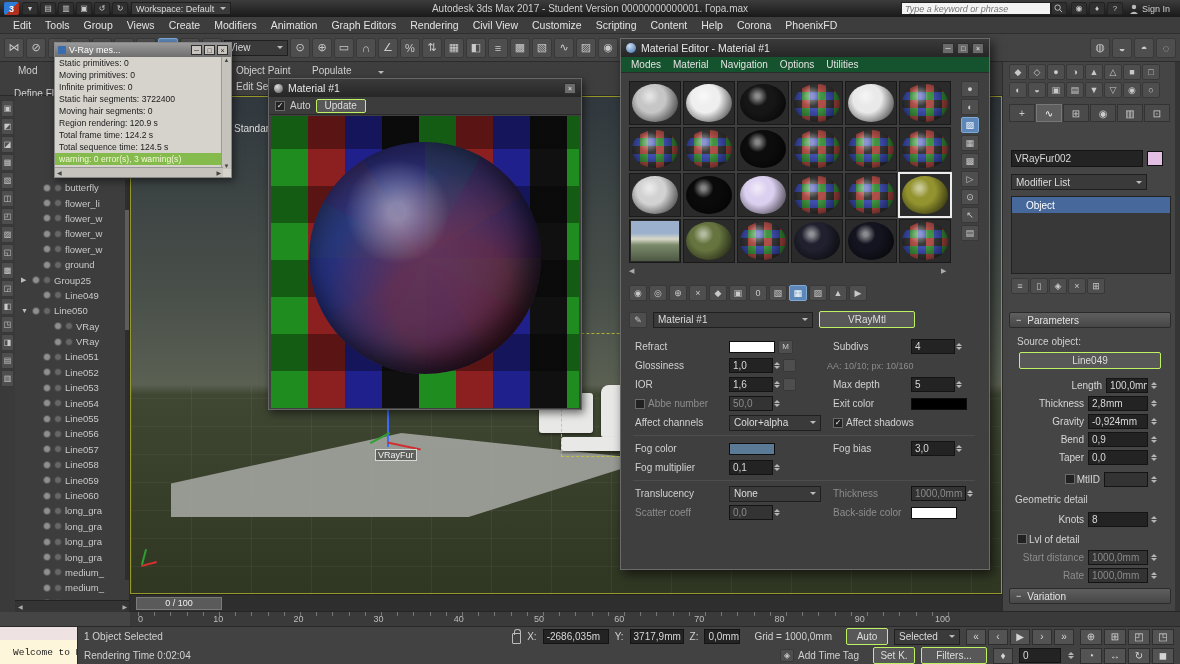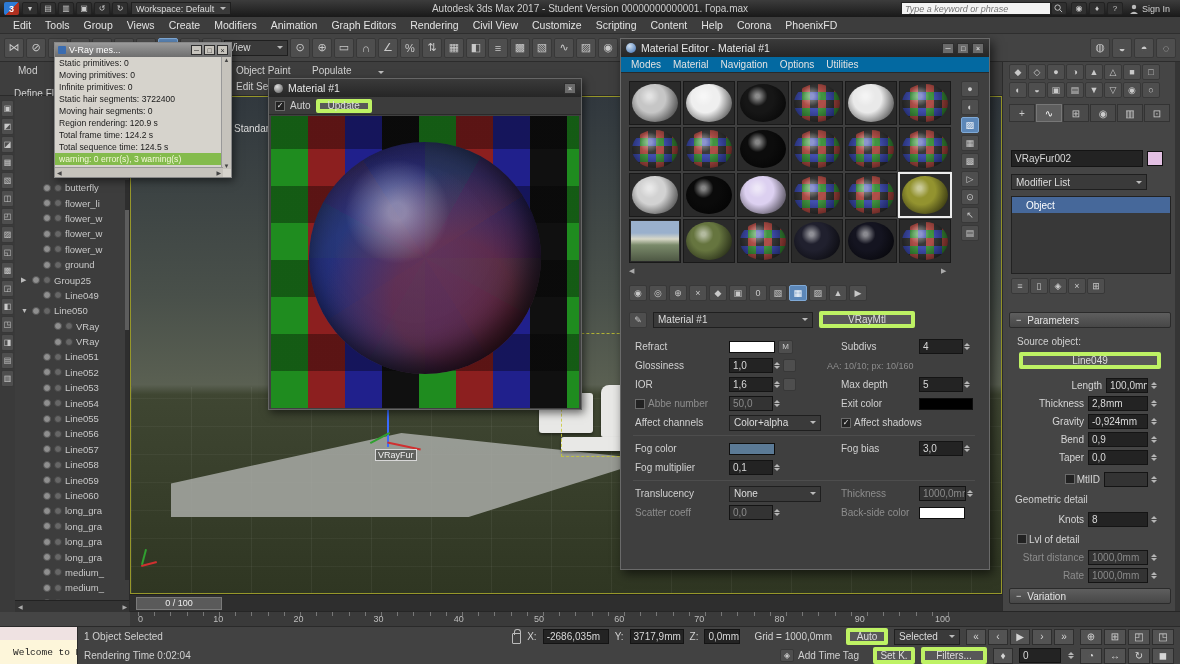--- a/index.html
+++ b/index.html
@@ -7,21 +7,21 @@
 .abs{position:absolute}
 .flex{display:flex;align-items:center}
 .lbl{color:#d0d0d0;font-size:10px;white-space:nowrap}
 .dim{color:#8d8d8d}
 .ic{display:inline-flex;align-items:center;justify-content:center;width:20px;height:20px;background:#4e4e4e;border:1px solid #383838;color:#c9c9c9;border-radius:2px;font-size:11px;flex:none}
 .ic.sm{width:18px;height:16px;font-size:9px}
 .ic.xs{width:13px;height:17px;font-size:8px}
 .ic.active{background:#5c87b8;border-color:#7fa9d6;color:#fff}
 .fld{background:#232323;border:1px solid #141414;color:#d8d8d8;font-size:10px;height:15px;display:inline-flex;align-items:center;padding:0 3px;white-space:nowrap;overflow:hidden}
 .fld.dis{color:#8a8a8a;background:#333}
-.btn{background:#585858;border:4px solid #bef264;color:#ddd;font-size:10px;height:17px;display:inline-flex;align-items:center;justify-content:center;padding:0 8px;border-radius:2px;white-space:nowrap}
+.btn{background:#585858;border:1px solid #bef264;color:#ddd;font-size:10px;height:17px;display:inline-flex;align-items:center;justify-content:center;padding:0 8px;border-radius:2px;white-space:nowrap}
 .dd{background:#3a3a3a;border:1px solid #1f1f1f;color:#ddd;font-size:10px;height:16px;display:inline-flex;align-items:center;justify-content:space-between;padding:0 4px;white-space:nowrap}
 .dar{width:0;height:0;border:3px solid transparent;border-top-color:#bbb;margin:3px 0 0 6px;flex:none}
 .spin{display:inline-flex;flex-direction:column;justify-content:center;gap:1px;margin-left:1px;flex:none}
 .spin b{display:block;width:0;height:0;border:3px solid transparent;border-bottom-color:#b5b5b5}
 .spin b.dn{border-bottom-color:transparent;border-top-color:#b5b5b5}
 .cb{width:10px;height:10px;background:#222;border:1px solid #6a6a6a;display:inline-flex;align-items:center;justify-content:center;font-size:8px;color:#e8e8e8;flex:none}
 .sw{height:12px;border:1px solid #0e0e0e;display:inline-block}
 .roll{background:linear-gradient(#5e5e5e,#474747);border:1px solid #2b2b2b;border-radius:2px;color:#e4e4e4;font-size:10px;height:16px;display:flex;align-items:center;padding:0 6px;gap:6px}
 .wctl{width:12px;height:11px;background:#6a6a6a;border:1px solid #2e2e2e;color:#eee;font-size:7px;display:inline-flex;align-items:center;justify-content:center}
 
@@ -86,36 +86,36 @@
 #vwarn{font-size:8.6px;line-height:12px;padding-left:4px;background:#84bb4c;color:#f4f8d8;white-space:nowrap}
 #vvscroll{position:absolute;right:0;top:14px;width:10px;height:112px;background:#c6c3bc;border-left:1px solid #999;display:flex;flex-direction:column;justify-content:space-between;align-items:center;font-size:6px;color:#444}
 #vhscroll{position:absolute;left:0;bottom:0;width:168px;height:10px;background:#c6c3bc;border-top:1px solid #999;display:flex;justify-content:space-between;align-items:center;font-size:6px;color:#444;padding:0 2px}
 
 #preview{left:268px;top:78px;width:314px;height:332px;z-index:22}
 #preview .prow2{height:18px;background:#3c3c3c;display:flex;align-items:center;gap:5px;padding:0 6px;border-bottom:1px solid #2a2a2a}
 #pimg{position:absolute;left:2px;top:37px;width:308px;height:292px;background-image:repeating-linear-gradient(0deg,rgba(0,0,0,0) 0 37px,rgba(0,0,0,.35) 37px 74px),repeating-linear-gradient(90deg,#1f8c1f 0 37px,#8c1f1f 37px 74px,#20208c 74px 111px,#101010 111px 148px)}
 #psphere{position:absolute;left:38px;top:26px;width:232px;height:232px;border-radius:50%;background:radial-gradient(circle at 38% 30%,rgba(255,255,255,.4) 0 4%,rgba(255,255,255,0) 24%),radial-gradient(circle at 62% 68%,rgba(140,40,40,.5) 0 28%,rgba(0,0,0,0) 60%),radial-gradient(circle at 32% 62%,rgba(40,60,150,.55) 0 32%,rgba(0,0,0,0) 62%),repeating-conic-gradient(rgba(20,60,20,.25) 0 8%,rgba(60,20,20,.25) 0 16%,rgba(20,20,70,.3) 0 25%),radial-gradient(circle at 50% 45%,#56569e 0%,#34347a 40%,#1c1c4e 72%,#090918 100%);box-shadow:inset -10px -14px 30px rgba(0,0,0,.7)}
 
 #me{left:620px;top:38px;width:370px;height:532px;z-index:40;background:#3f3f3f;border:1px solid #6a6a6a;box-shadow:3px 4px 10px rgba(0,0,0,.6)}
-#me .memenu{height:16px;background:#0369a1;border-bottom:1px solid #2a2a2a;display:flex;align-items:center;padding:0 4px}
+#me .memenu{height:16px;background:#14532d;border-bottom:1px solid #2a2a2a;display:flex;align-items:center;padding:0 4px}
 #me .memenu .menu-item{font-size:10px;padding:0 6px}
 #meslots{position:absolute;left:8px;top:42px;width:322px;height:182px;display:grid;grid-template-columns:repeat(6,1fr);grid-auto-rows:1fr;gap:2px}
 .slot{position:relative;background:#2a2a2a;border:1px solid #191919}
 .slot .sph{position:absolute;inset:2px;border-radius:50%;background:radial-gradient(circle at 38% 32%,rgba(255,255,255,.5) 0 5%,rgba(255,255,255,0) 26%),radial-gradient(circle at 42% 38%,var(--sc,#888) 0 40%,#000 108%)}
 .slot.chk .sph{background:radial-gradient(circle at 38% 32%,rgba(255,255,255,.4) 0 6%,rgba(255,255,255,0) 26%),radial-gradient(circle at 45% 42%,rgba(255,255,255,.15) 0 30%,rgba(0,0,0,.6) 96%),repeating-conic-gradient(#a03028 0 25%,#208020 0 50%,#2030a0 0 75%,#181818 0 100%);background-size:auto,auto,16px 16px}
 .slot.sky .sph{border-radius:0;inset:1px;background:linear-gradient(#9ab0cc 0 30%,#d8d8c8 45%,#7a8a6a 60%,#4e5844 100%)}
 .slot.sel{outline:2px solid #ececec;outline-offset:-1px;z-index:2}
 #mestrip{position:absolute;left:336px;top:42px;width:26px;display:flex;flex-direction:column;gap:2px;align-items:center}
 #metools{position:absolute;left:8px;top:246px;display:flex;gap:2px}
 #mename{position:absolute;left:8px;top:272px;display:flex;gap:6px;align-items:center;width:354px}
 #meparams{position:absolute;left:4px;top:298px;width:358px}
 .prow{display:flex;align-items:center;height:19px;padding:0 10px;font-size:10px;color:#d0d0d0}
 .pl{width:94px;flex:none;white-space:nowrap}
 .pfa{width:98px;flex:none;display:flex;align-items:center}
-.prl{width:78px;flex:none;white-space:nowrap;margin-left:14px}
+.prl{width:78px;flex:none;white-space:nowrap;margin-left:6px}
 .pdiv{height:1px;background:#313131;margin:3px 8px;border-bottom:1px solid #4d4d4d}
 
 #cp{left:1002px;top:62px;width:178px;height:549px;background:#454545;border-left:1px solid #2c2c2c;z-index:6}
 #cpscroll{position:absolute;right:0;top:0;width:5px;height:549px;background:#353535}
 .cprow{position:absolute;display:flex;gap:1px;align-items:center}
 .crow{display:flex;align-items:center;justify-content:flex-end;gap:2px;height:18px;padding-right:20px;font-size:10px;color:#d6d6d6}
 .crow .cl{white-space:nowrap;margin-right:2px}
 #stack{position:absolute;left:8px;top:134px;width:160px;height:78px;background:#383838;border:1px solid #222}
 .stackitem{height:16px;display:flex;align-items:center;padding-left:14px;font-size:10px;color:#ddd}
 .stackitem.sel{background:#46689a;color:#fff}

